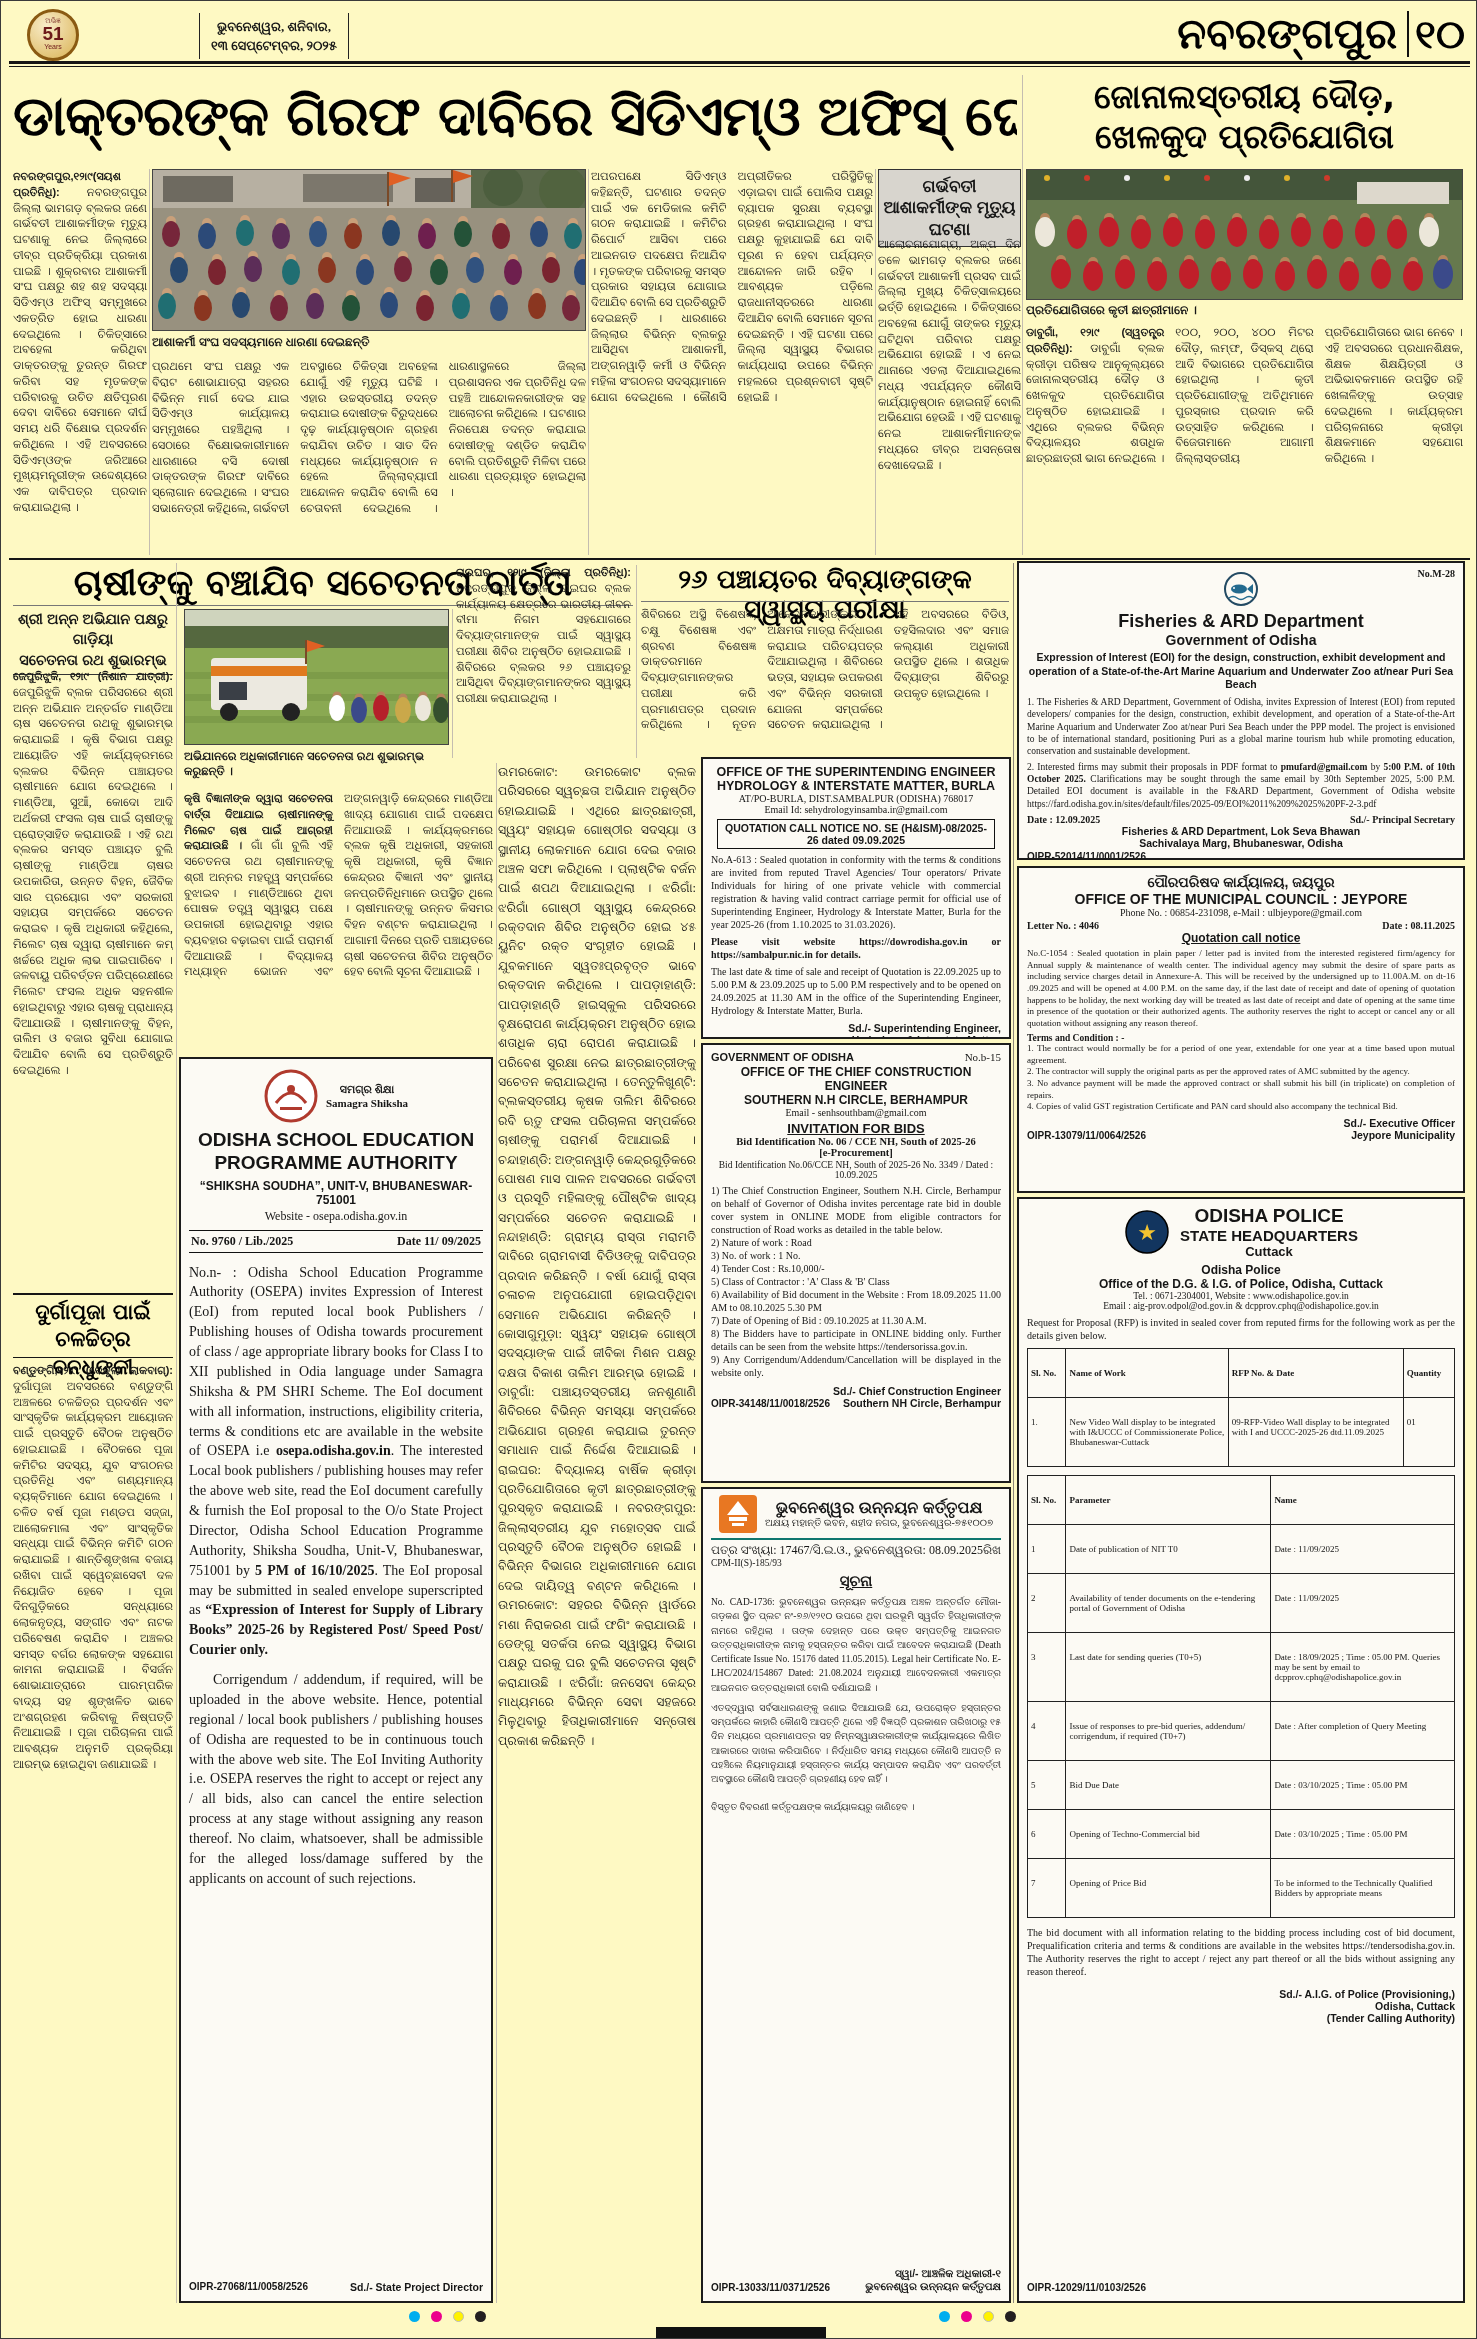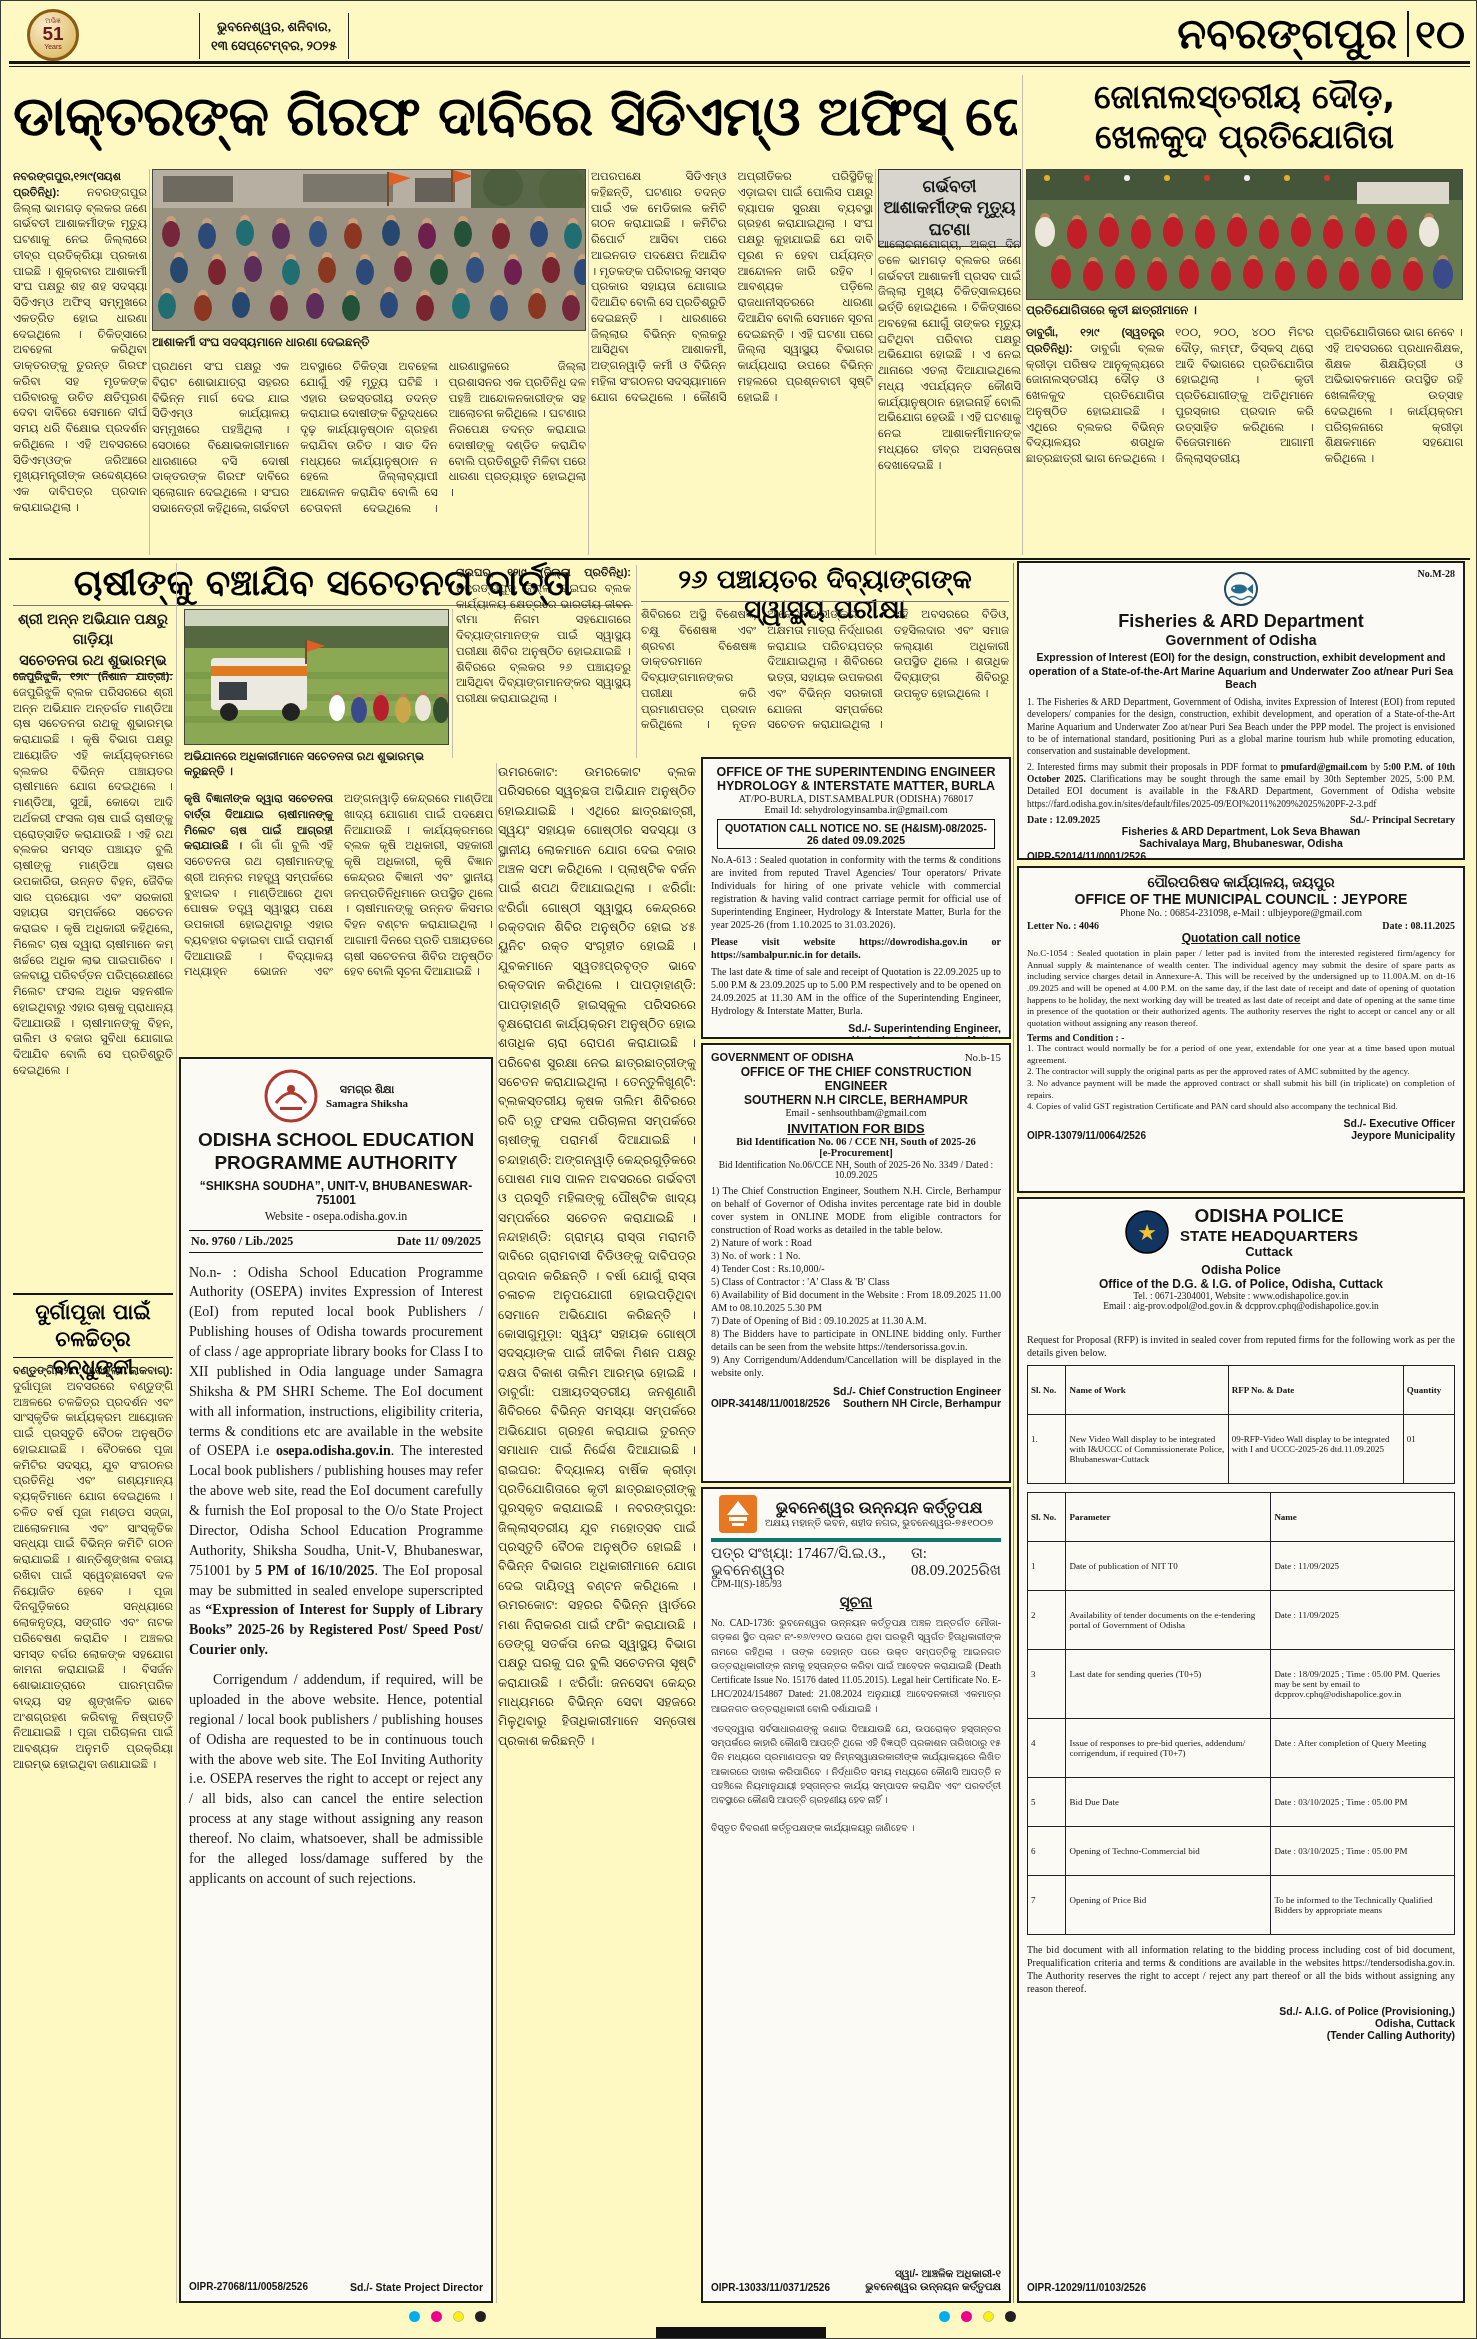--- a/index.html
+++ b/index.html
@@ -336,21 +336,21 @@
         <rect width="38" height="38" rx="4" fill="#e87722"></rect>
         <polygon points="19,6 30,20 8,20" fill="#fff"></polygon>
         <rect x="10" y="22" width="18" height="4" fill="#fff"></rect>
         <rect x="13" y="28" width="12" height="3" fill="#fff"></rect>
       </svg>
       <div class="ctr">
         <div class="sans" style="font-size:16px;font-weight:bold">ଭୁବନେଶ୍ୱର ଉନ୍ନୟନ କର୍ତ୍ତୃପକ୍ଷ</div>
         <div style="font-size:10px">ଅକ୍ଷୟ ମହାନ୍ତି ଭବନ, ଶହୀଦ ନଗର, ଭୁବନେଶ୍ୱର-୭୫୧୦୦୭</div>
       </div>
     </div>
-    <div style="display:flex;justify-content:space-between;font-size:15px;margin-top:5px;border-top:4px solid #0f766e;padding-top:3px">
+    <div style="display:flex;justify-content:space-between;font-size:12px;margin-top:5px;border-top:2px solid #0f766e;padding-top:3px">
       <span>ପତ୍ର ସଂଖ୍ୟା: 17467/ସି.ଇ.ଓ., ଭୁବନେଶ୍ୱର</span>
       <span>ତା: 08.09.2025ରିଖ</span>
     </div>
     <div style="font-size:9.5px">CPM-II(S)-185/93</div>
     <div class="ctr sans" style="font-size:15px;font-weight:bold;text-decoration:underline;margin-top:4px">ସୂଚନା</div>
     <p style="font-size:9.5px;line-height:1.5;text-align:justify;margin-top:5px">No. CAD-1736: ଭୁବନେଶ୍ୱର ଉନ୍ନୟନ କର୍ତ୍ତୃପକ୍ଷ ଅଞ୍ଚଳ ଅନ୍ତର୍ଗତ ମୌଜା-ଗଡ଼କଣ ସ୍ଥିତ ପ୍ଲଟ ନଂ-୭୬/୧୨୧୦ ଉପରେ ଥିବା ଘରଭୂମି ସ୍ୱର୍ଗତ ହିତାଧିକାରୀଙ୍କ ନାମରେ ରହିଥିଲା । ତାଙ୍କ ଦେହାନ୍ତ ପରେ ଉକ୍ତ ସମ୍ପତ୍ତିକୁ ଆଇନଗତ ଉତ୍ତରାଧିକାରୀଙ୍କ ନାମକୁ ହସ୍ତାନ୍ତର କରିବା ପାଇଁ ଆବେଦନ କରାଯାଇଛି (Death Certificate Issue No. 15176 dated 11.05.2015). Legal heir Certificate No. E-LHC/2024/154867 Dated: 21.08.2024 ଅନୁଯାୟୀ ଆବେଦନକାରୀ ଏକମାତ୍ର ଆଇନଗତ ଉତ୍ତରାଧିକାରୀ ବୋଲି ଦର୍ଶାଯାଇଛି ।</p>
     <p style="font-size:9.5px;line-height:1.5;text-align:justify;margin-top:6px">ଏତଦ୍‌ଦ୍ୱାରା ସର୍ବସାଧାରଣଙ୍କୁ ଜଣାଇ ଦିଆଯାଉଛି ଯେ, ଉପରୋକ୍ତ ହସ୍ତାନ୍ତର ସମ୍ପର୍କରେ କାହାରି କୌଣସି ଆପତ୍ତି ଥିଲେ ଏହି ବିଜ୍ଞପ୍ତି ପ୍ରକାଶନ ତାରିଖଠାରୁ ୧୫ ଦିନ ମଧ୍ୟରେ ପ୍ରମାଣପତ୍ର ସହ ନିମ୍ନସ୍ୱାକ୍ଷରକାରୀଙ୍କ କାର୍ଯ୍ୟାଳୟରେ ଲିଖିତ ଆକାରରେ ଦାଖଲ କରିପାରିବେ । ନିର୍ଦ୍ଧାରିତ ସମୟ ମଧ୍ୟରେ କୌଣସି ଆପତ୍ତି ନ ପହଞ୍ଚିଲେ ନିୟମାନୁଯାୟୀ ହସ୍ତାନ୍ତର କାର୍ଯ୍ୟ ସମ୍ପାଦନ କରାଯିବ ଏବଂ ପରବର୍ତ୍ତୀ ଅବସ୍ଥାରେ କୌଣସି ଆପତ୍ତି ଗ୍ରହଣୀୟ ହେବ ନାହିଁ ।</p>
     <p style="font-size:9.5px;line-height:1.5;text-align:justify;margin-top:14px">ବିସ୍ତୃତ ବିବରଣୀ କର୍ତ୍ତୃପକ୍ଷଙ୍କ କାର୍ଯ୍ୟାଳୟରୁ ଜାଣିହେବ ।</p>
     <div style="position:absolute;left:8px;right:8px;bottom:8px;display:flex;justify-content:space-between;align-items:flex-end">
       <span class="oipr">OIPR-13033/11/0371/2526</span>
@@ -413,21 +413,21 @@
       <div class="ctr">
         <div class="sans" style="font-size:19px;font-weight:bold">ODISHA POLICE</div>
         <div class="sans" style="font-size:15px;font-weight:bold">STATE HEADQUARTERS</div>
         <div class="sans" style="font-size:13px;font-weight:bold">Cuttack</div>
       </div>
     </div>
     <div class="ctr sans" style="font-size:12px;font-weight:bold;margin-top:4px">Odisha Police</div>
     <div class="ctr sans" style="font-size:12px;font-weight:bold">Office of the D.G. &amp; I.G. of Police, Odisha, Cuttack</div>
     <div class="ctr" style="font-size:9.5px">Tel. : 0671-2304001, Website : www.odishapolice.gov.in</div>
     <div class="ctr" style="font-size:9.5px">Email : aig-prov.odpol@od.gov.in &amp; dcpprov.cphq@odishapolice.gov.in</div>
-    <p class="n-small" style="margin-top:22px">Request for Proposal (RFP) is invited in sealed cover from reputed firms for the following work as per the details given below.</p>
+    <p class="n-small" style="margin-top:5px">Request for Proposal (RFP) is invited in sealed cover from reputed firms for the following work as per the details given below.</p>
     <table style="margin-top:6px;font-size:9px">
       <tbody>
           <tr>
         <th style="width:9%">Sl. No.</th>
         <th style="width:38%">Name of Work</th>
         <th style="width:41%">RFP No. &amp; Date</th>
         <th>Quantity</th>
       </tr>
       <tr>
         <td>1.</td>

